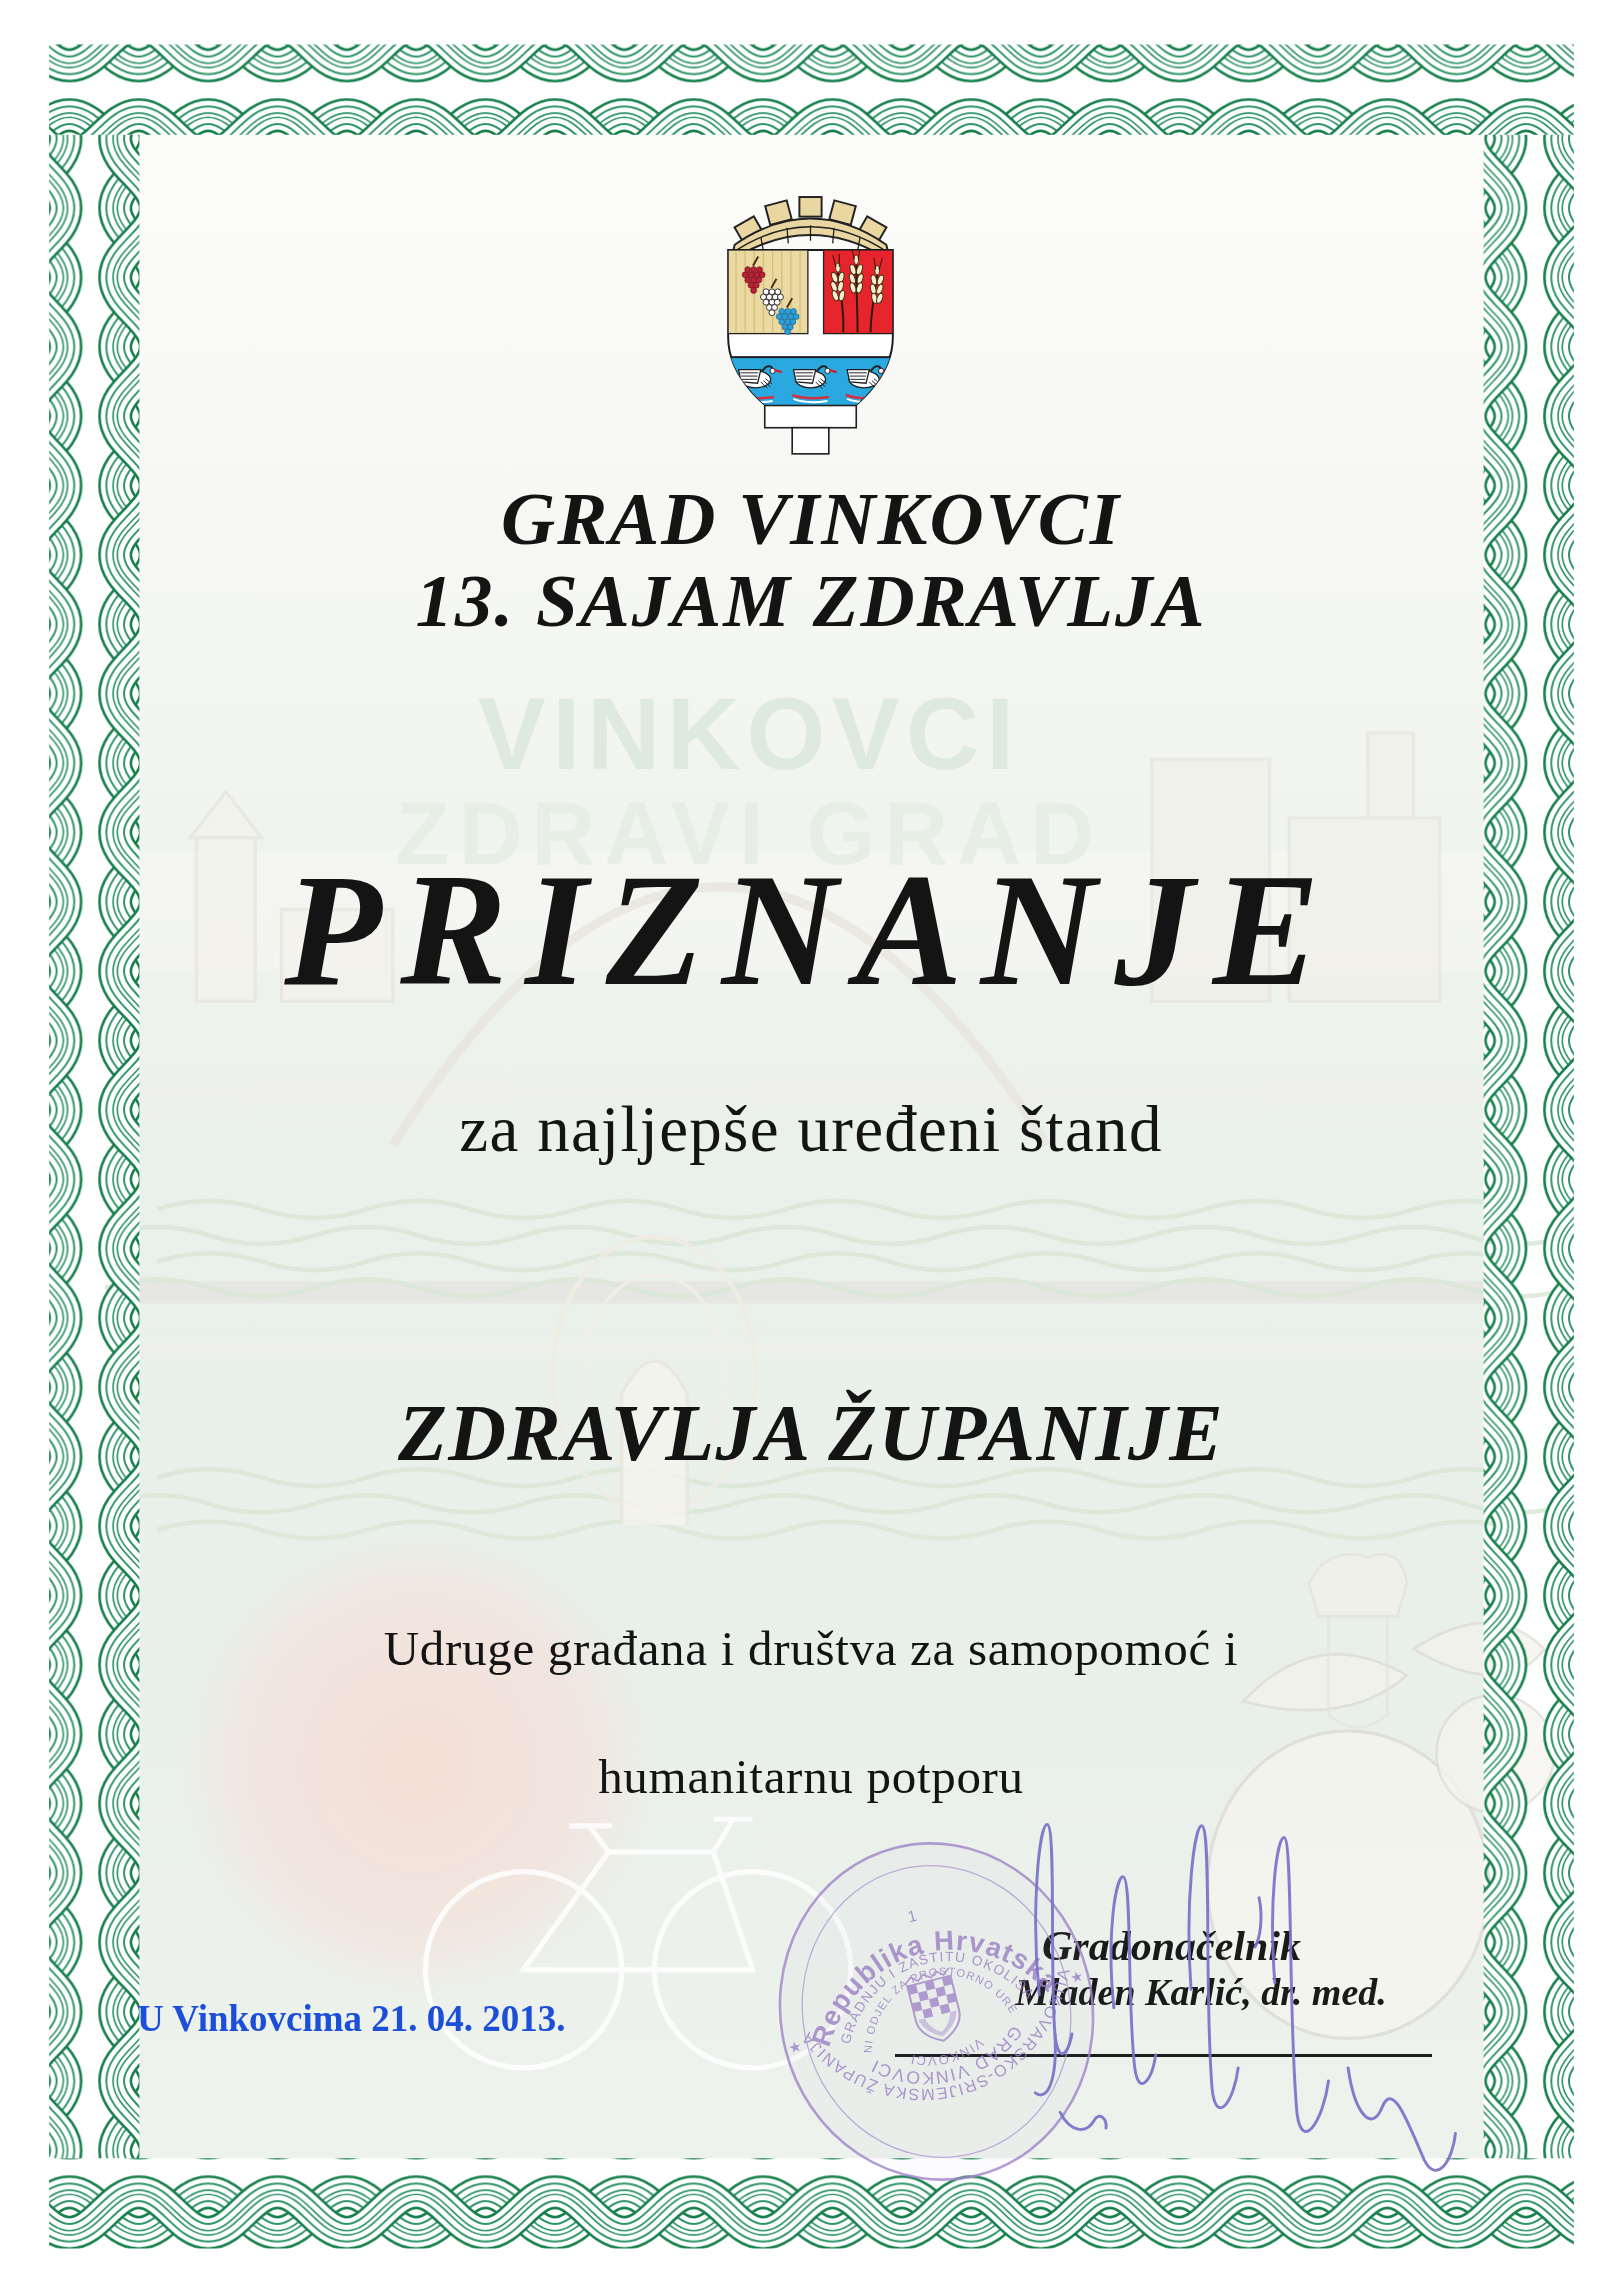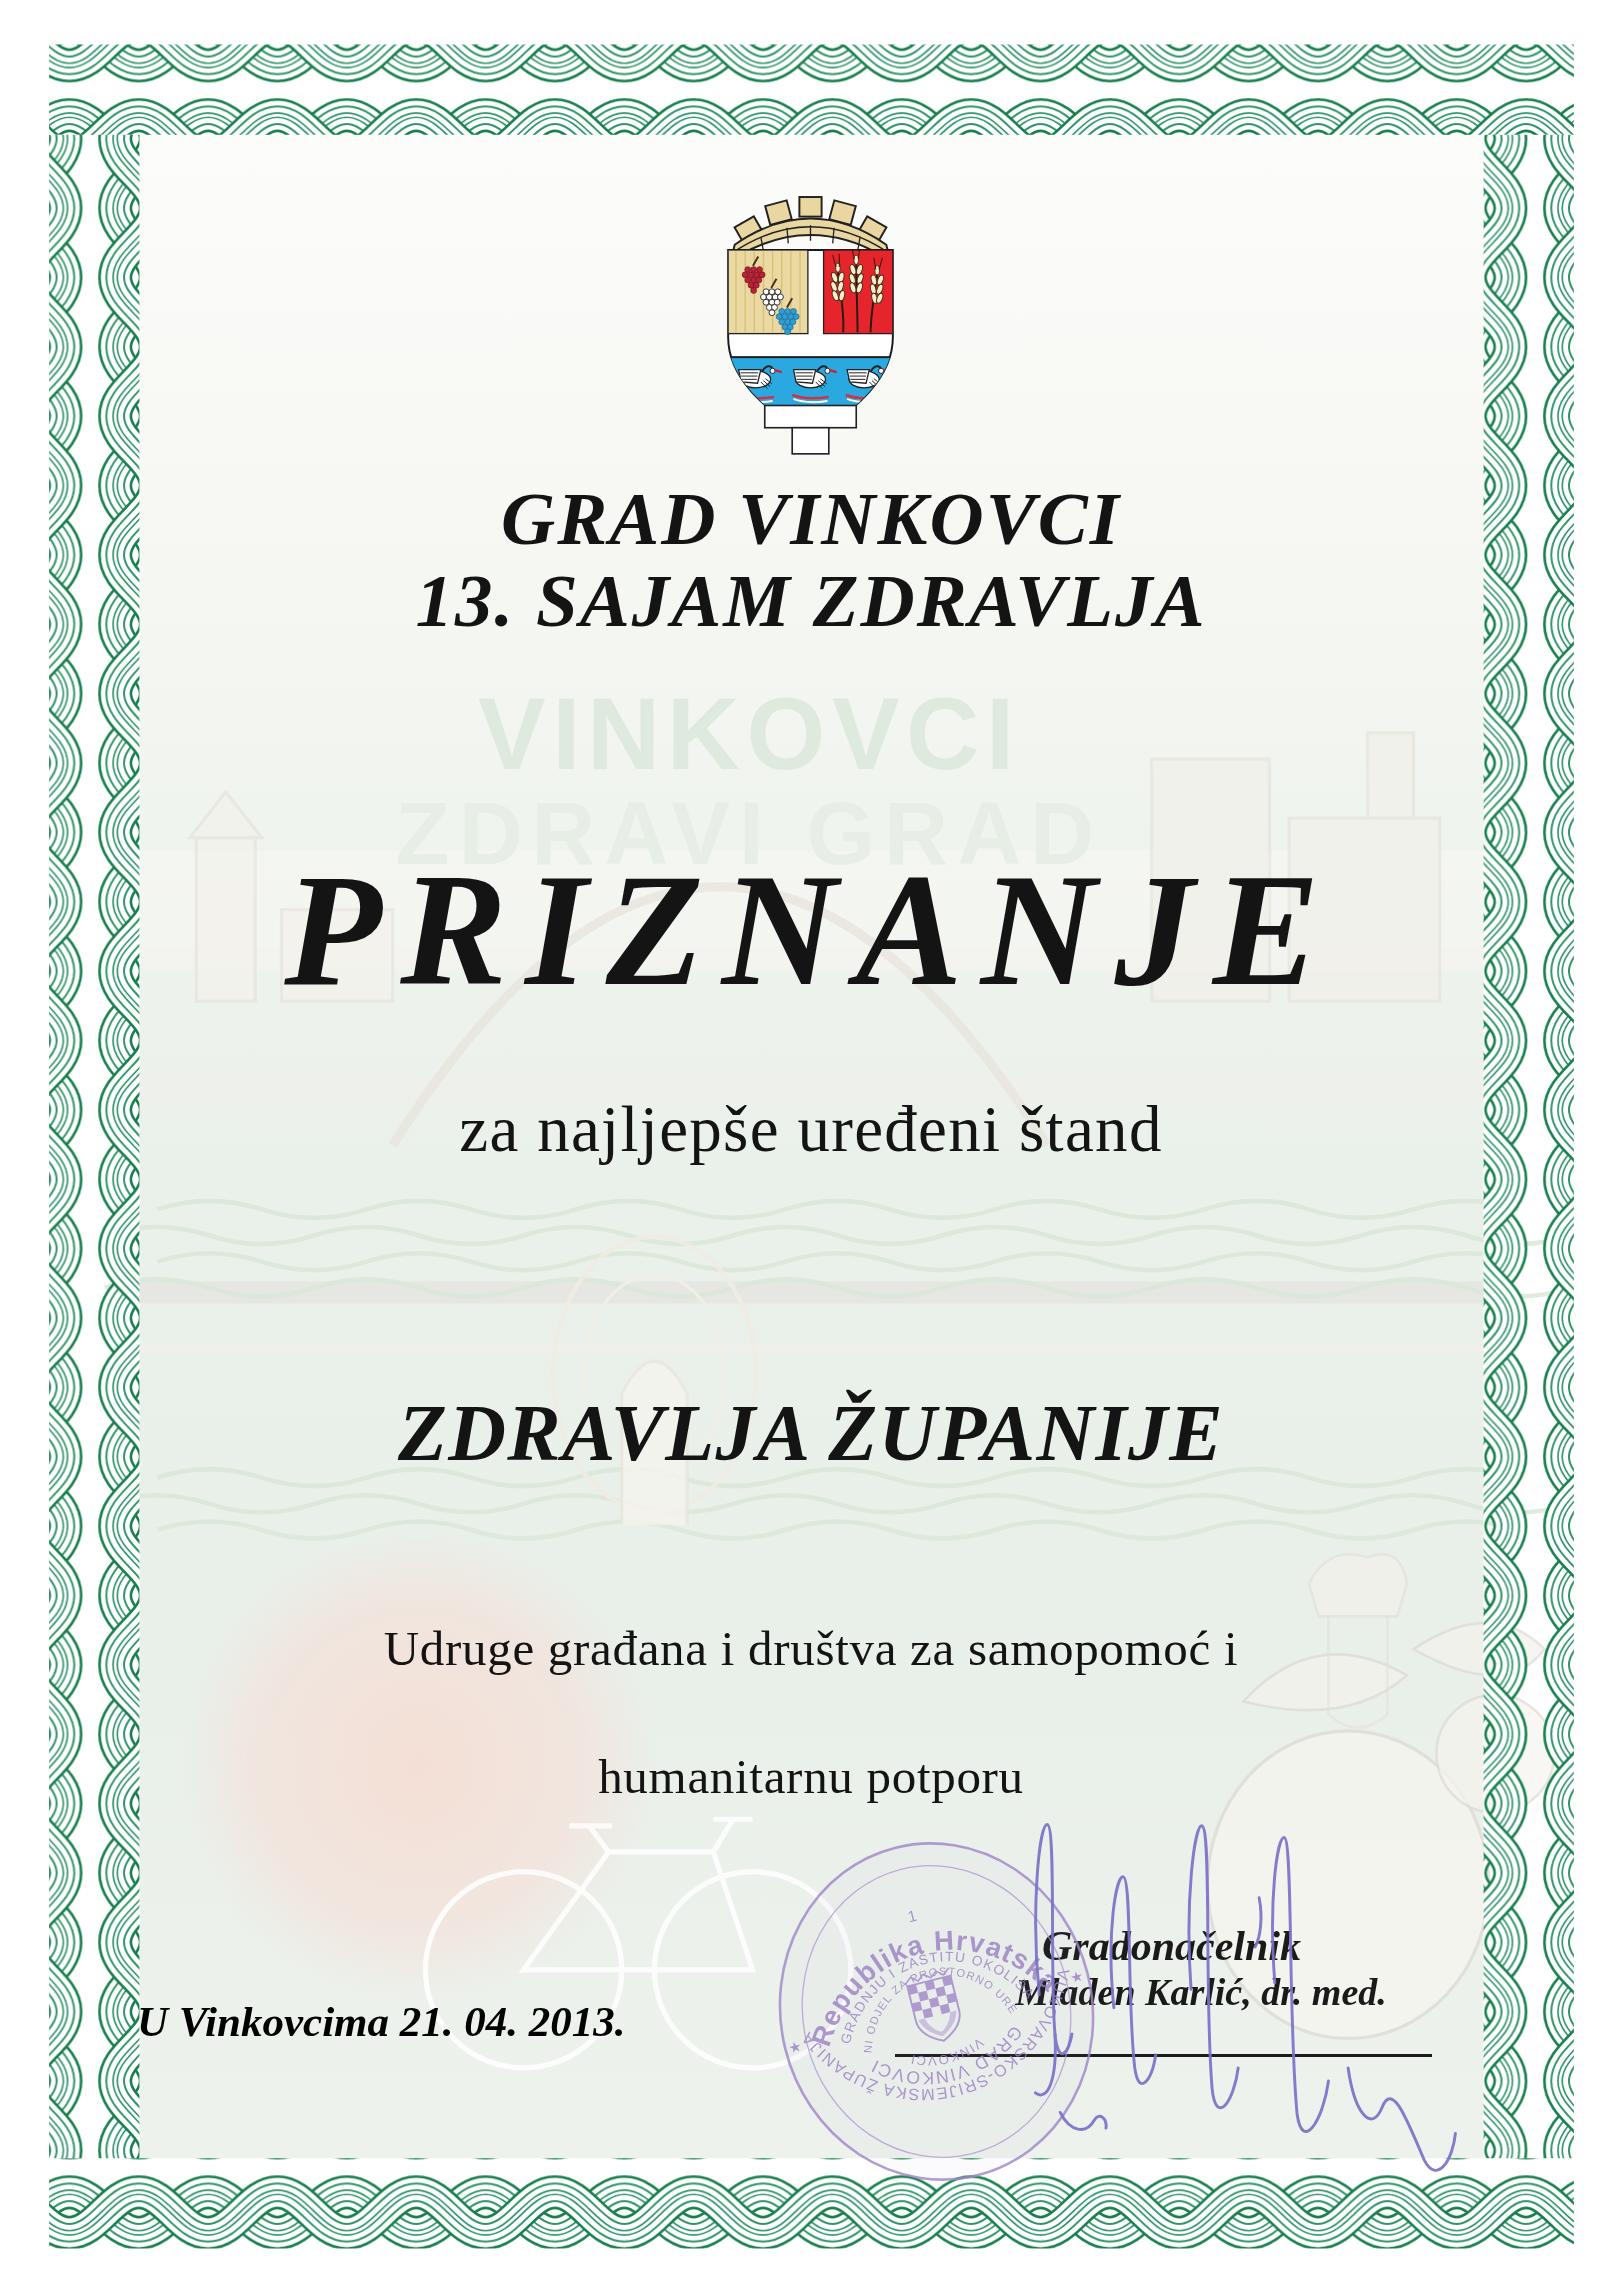--- a/index.html
+++ b/index.html
@@ -20,21 +20,21 @@
     white-space:nowrap;
   }
   .header-line{font-size:75px;font-style:italic;font-weight:bold;letter-spacing:2px;}
   .title-line{font-size:160px;font-style:italic;font-weight:bold;letter-spacing:18.3px;}
   .subtitle-line{font-size:65px;font-weight:normal;letter-spacing:1.3px;}
   .recipient-line{font-size:80px;font-style:italic;font-weight:bold;letter-spacing:1.3px;}
   .award-line{font-size:65px;font-style:italic;font-weight:bold;}
   .category-line{font-size:49px;font-weight:normal;letter-spacing:0.7px;}
   .date-line{
     position:absolute;left:137px;top:1997px;
-    font-size:43px;font-style:italic;font-weight:bold;color:#000000;white-space:nowrap;
+    font-size:37px;font-weight:bold;color:#1d4ed8;white-space:nowrap;
   }
   .signer-title{
     position:absolute;left:975px;top:1922px;width:393px;text-align:center;
     font-size:42px;font-style:italic;font-weight:bold;color:#1a1a1a;white-space:nowrap;
   }
   .signer-name{
     position:absolute;left:972px;top:1970px;width:458px;text-align:center;
     font-size:38px;font-style:italic;font-weight:bold;color:#1a1a1a;white-space:nowrap;
   }
   .sig-line{

